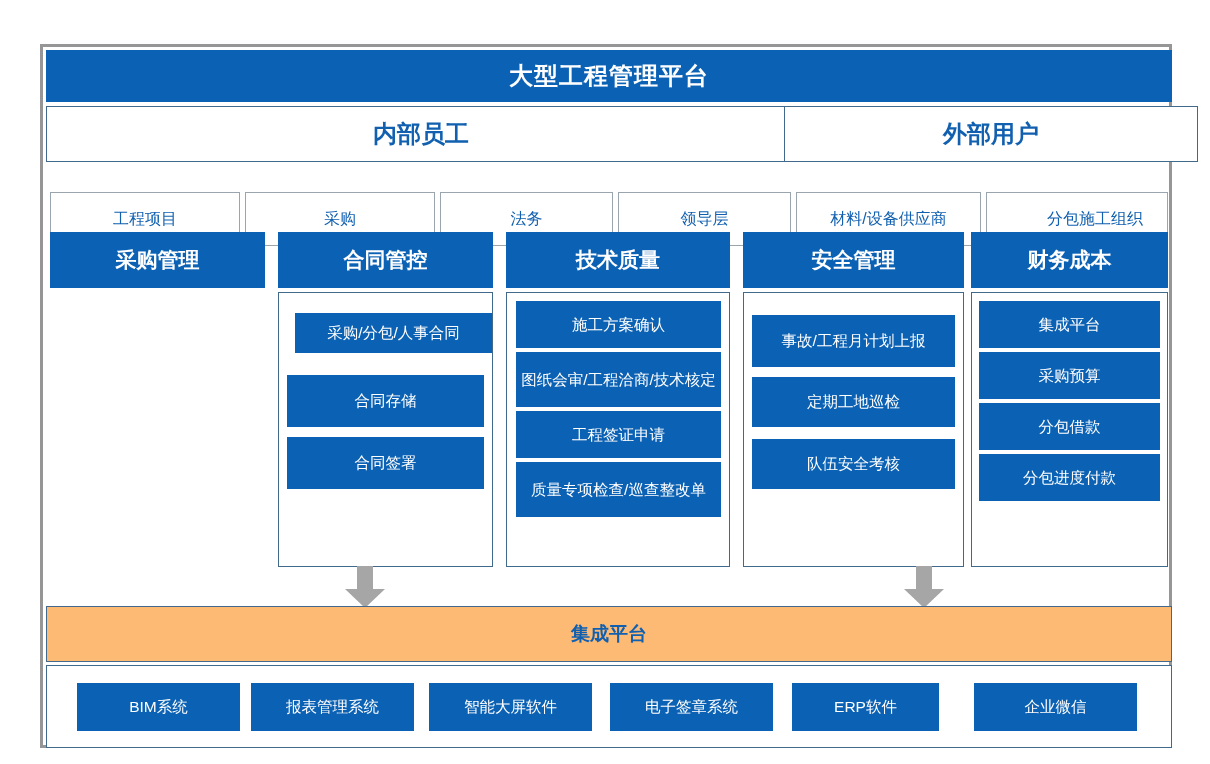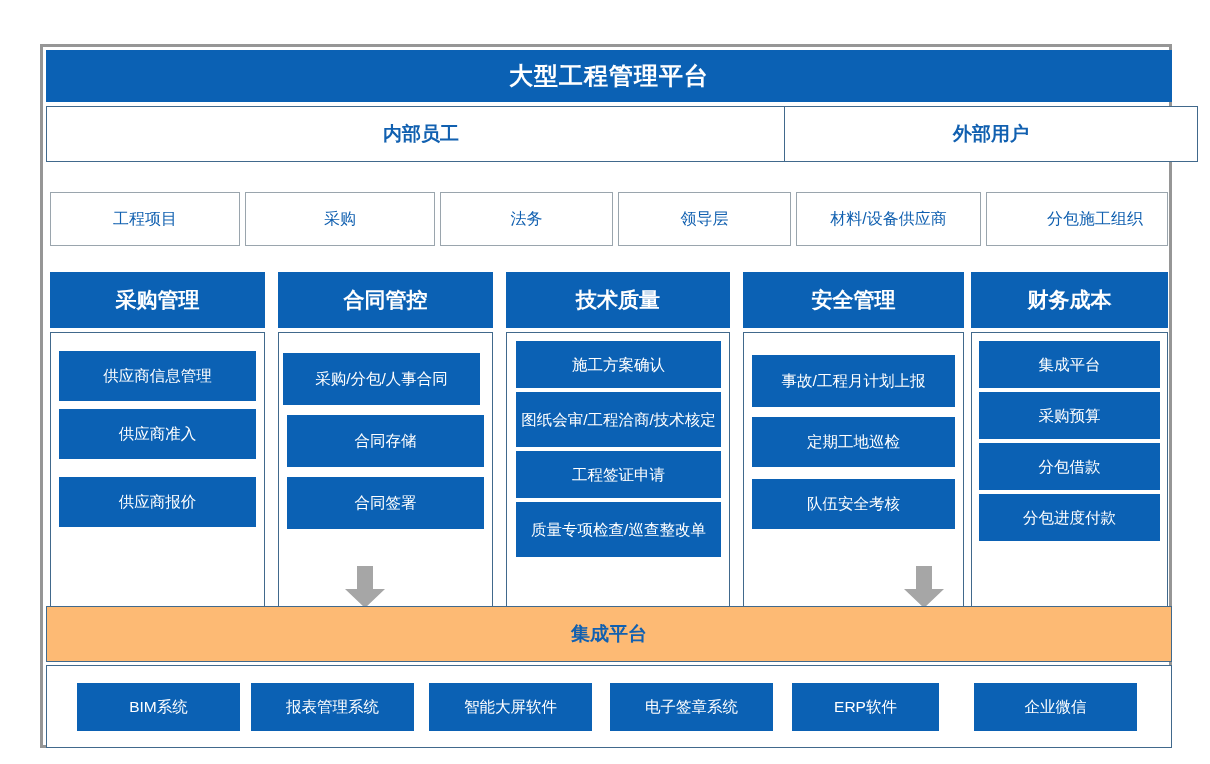--- a/index.html
+++ b/index.html
@@ -62,21 +62,21 @@
     position: absolute;
     left: 0px;
     top: 56px;
     width: 1126px;
     height: 56px;
   }
   .audience-cell {
     position: absolute;
     top: 0;
     height: 56px;
-    font-size: 19px;
+    font-size: 24px;
     font-weight: bold;
     color: #1160B0;
     border: 1px solid #41698C;
     box-sizing: border-box;
     background: #ffffff;
     display: flex;
     align-items: center;
     justify-content: center;
   }
   #audience-internal { left: 0px; width: 750px; }
@@ -106,21 +106,20 @@
     margin-top: 24px;
   }
 
   
   #modules {
     position: absolute;
     left: 0px;
     top: 182px;
     width: 1126px;
     height: 335px;
-    margin-top: 40px;
   }
   .module-col {
     position: absolute;
     top: 0;
     height: 335px;
   }
   .module-head {
     position: absolute;
     left: 0;
     top: 0;
@@ -210,31 +209,26 @@
       <div class="role-btn" style="left:394px;width:173px;">法务</div>
       <div class="role-btn" style="left:572px;width:173px;">领导层</div>
       <div class="role-btn" style="left:750px;width:185px;">材料/设备供应商</div>
       <div class="role-btn" style="left:940px;width:182px;padding-left:36px;">分包施工组织</div>
     </div>
 
     <div id="modules">
 
       <div class="module-col" style="left:4px;width:215px;">
         <div class="module-head blue-fill">采购管理</div>
-        <div class="module-body">
-          <div class="module-item blue-fill" style="left:8px;top:18px;width:197px;height:50px;">供应商信息管理</div>
-          <div class="module-item blue-fill" style="left:8px;top:76px;width:197px;height:50px;">供应商准入</div>
-          <div class="module-item blue-fill" style="left:8px;top:144px;width:197px;height:50px;">供应商报价</div>
-        </div>
       </div>
 
       <div class="module-col" style="left:232px;width:215px;">
         <div class="module-head blue-fill">合同管控</div>
         <div class="module-body">
-          <div class="module-item blue-fill" style="left:4px;top:20px;width:197px;height:52px;">采购/分包/人事合同</div>
+          <div class="module-item blue-fill" style="left:16px;top:20px;width:197px;height:40px;">采购/分包/人事合同</div>
           <div class="module-item blue-fill" style="left:8px;top:82px;width:197px;height:52px;">合同存储</div>
           <div class="module-item blue-fill" style="left:8px;top:144px;width:197px;height:52px;">合同签署</div>
         </div>
       </div>
 
       <div class="module-col" style="left:460px;width:224px;">
         <div class="module-head blue-fill">技术质量</div>
         <div class="module-body">
           <div class="module-item blue-fill" style="left:9px;top:8px;width:205px;height:47px;">施工方案确认</div>
           <div class="module-item blue-fill" style="left:9px;top:59px;width:205px;height:55px;">图纸会审/工程洽商/技术核定</div>

